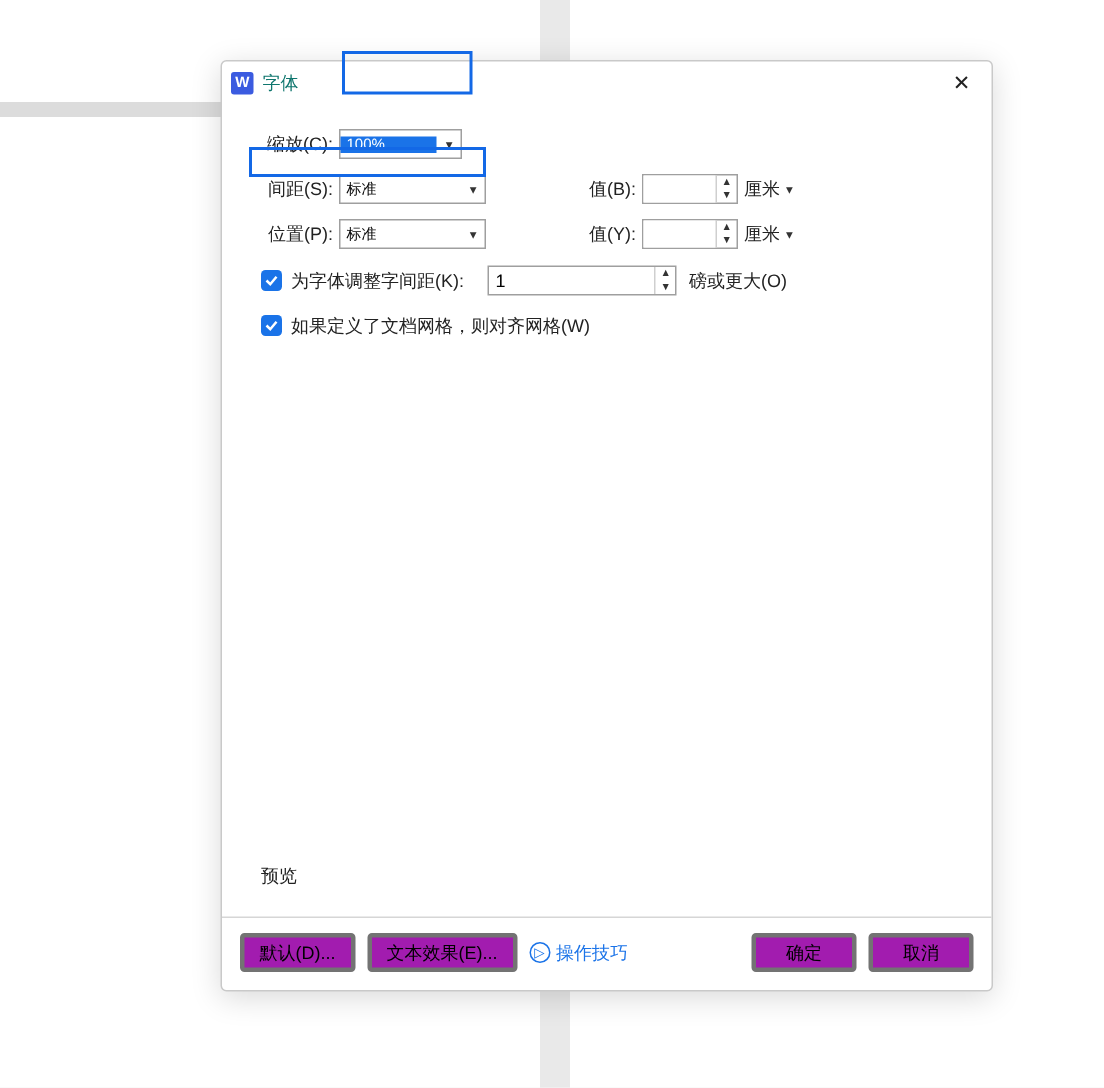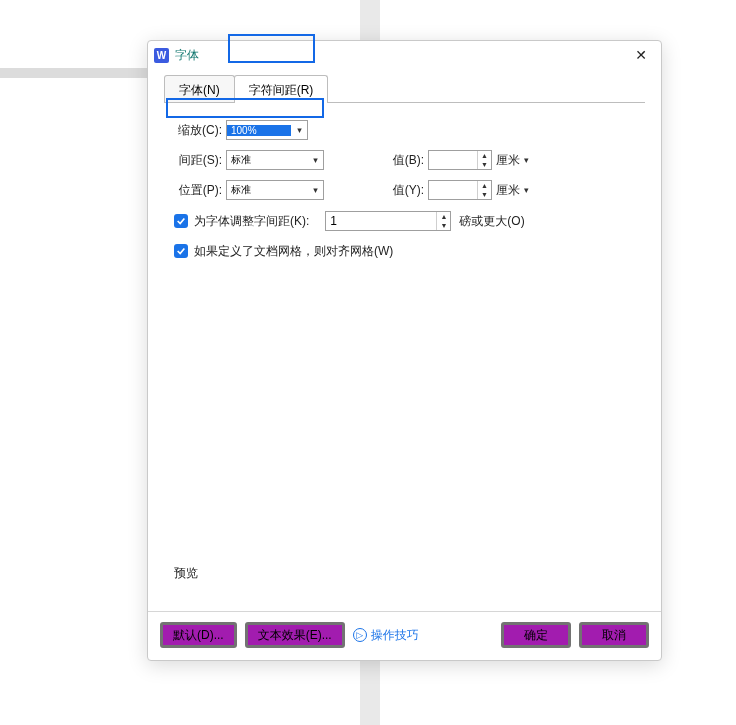--- a/index.html
+++ b/index.html
@@ -66,21 +66,21 @@
     width:14px; height:14px; background:#1a73e8; border-radius:3px; margin-right:6px;
     display:flex; align-items:center; justify-content:center; cursor:pointer;
   }
   .chk svg { width:10px; height:10px; }
   .chk-label { font-size:12px; color:#222; }
   .spin.big input { width:110px; }
 
   .middle-gap { flex:1; }
 
   .preview-section { padding:0 26px 10px 26px; font-size:12px;}
-  .preview-title { margin-bottom:19px; color:#222;font-family:Liberation Mono, monospace; }
+  .preview-title { margin-bottom:8px; color:#222;font-family:Liberation Mono, monospace; }
   .preview-box { height:52px; border:1px solid #888; display:flex; align-items:center; justify-content:center; font-size:14px; color:#222;}
 
   .bottom-sep { height:1px; background:#d6d6d6; margin:0 0 10px 0; }
   .button-bar { display:flex; align-items:center; padding:0 12px 12px 12px; gap:8px; }
   .btn {
     height:26px; padding:0 10px; font-size:12px; border:3px solid #737373; background:#a21caf;
     border-radius:3px; cursor:pointer; display:flex; align-items:center; justify-content:center;
   }
   .btn.primary { width:70px; }
   .tips { display:flex; align-items:center; color:#1a73e8; font-size:12px; cursor:pointer; }
@@ -97,25 +97,20 @@
 <div class="bg-white3"></div>
 
 <div class="dialog">
   <div class="titlebar">
     <div class="app-icon">W</div>
     <div class="title-text">字体</div>
     <div class="title-spacer"></div>
     <div class="close-btn">✕</div>
   </div>
 
-  <div class="tabs">
-    <div class="tab">字体(N)</div>
-    <div class="tab active">字符间距(R)</div>
-    <div class="tab-underline"></div>
-  </div>
 
   <div class="form-area">
     <div class="row">
       <div class="lbl">缩放(C):</div>
       <div class="combo sel" style="width:82px">
         <div class="val">100%</div>
         <div class="drop">▾</div>
       </div>
     </div>
 

